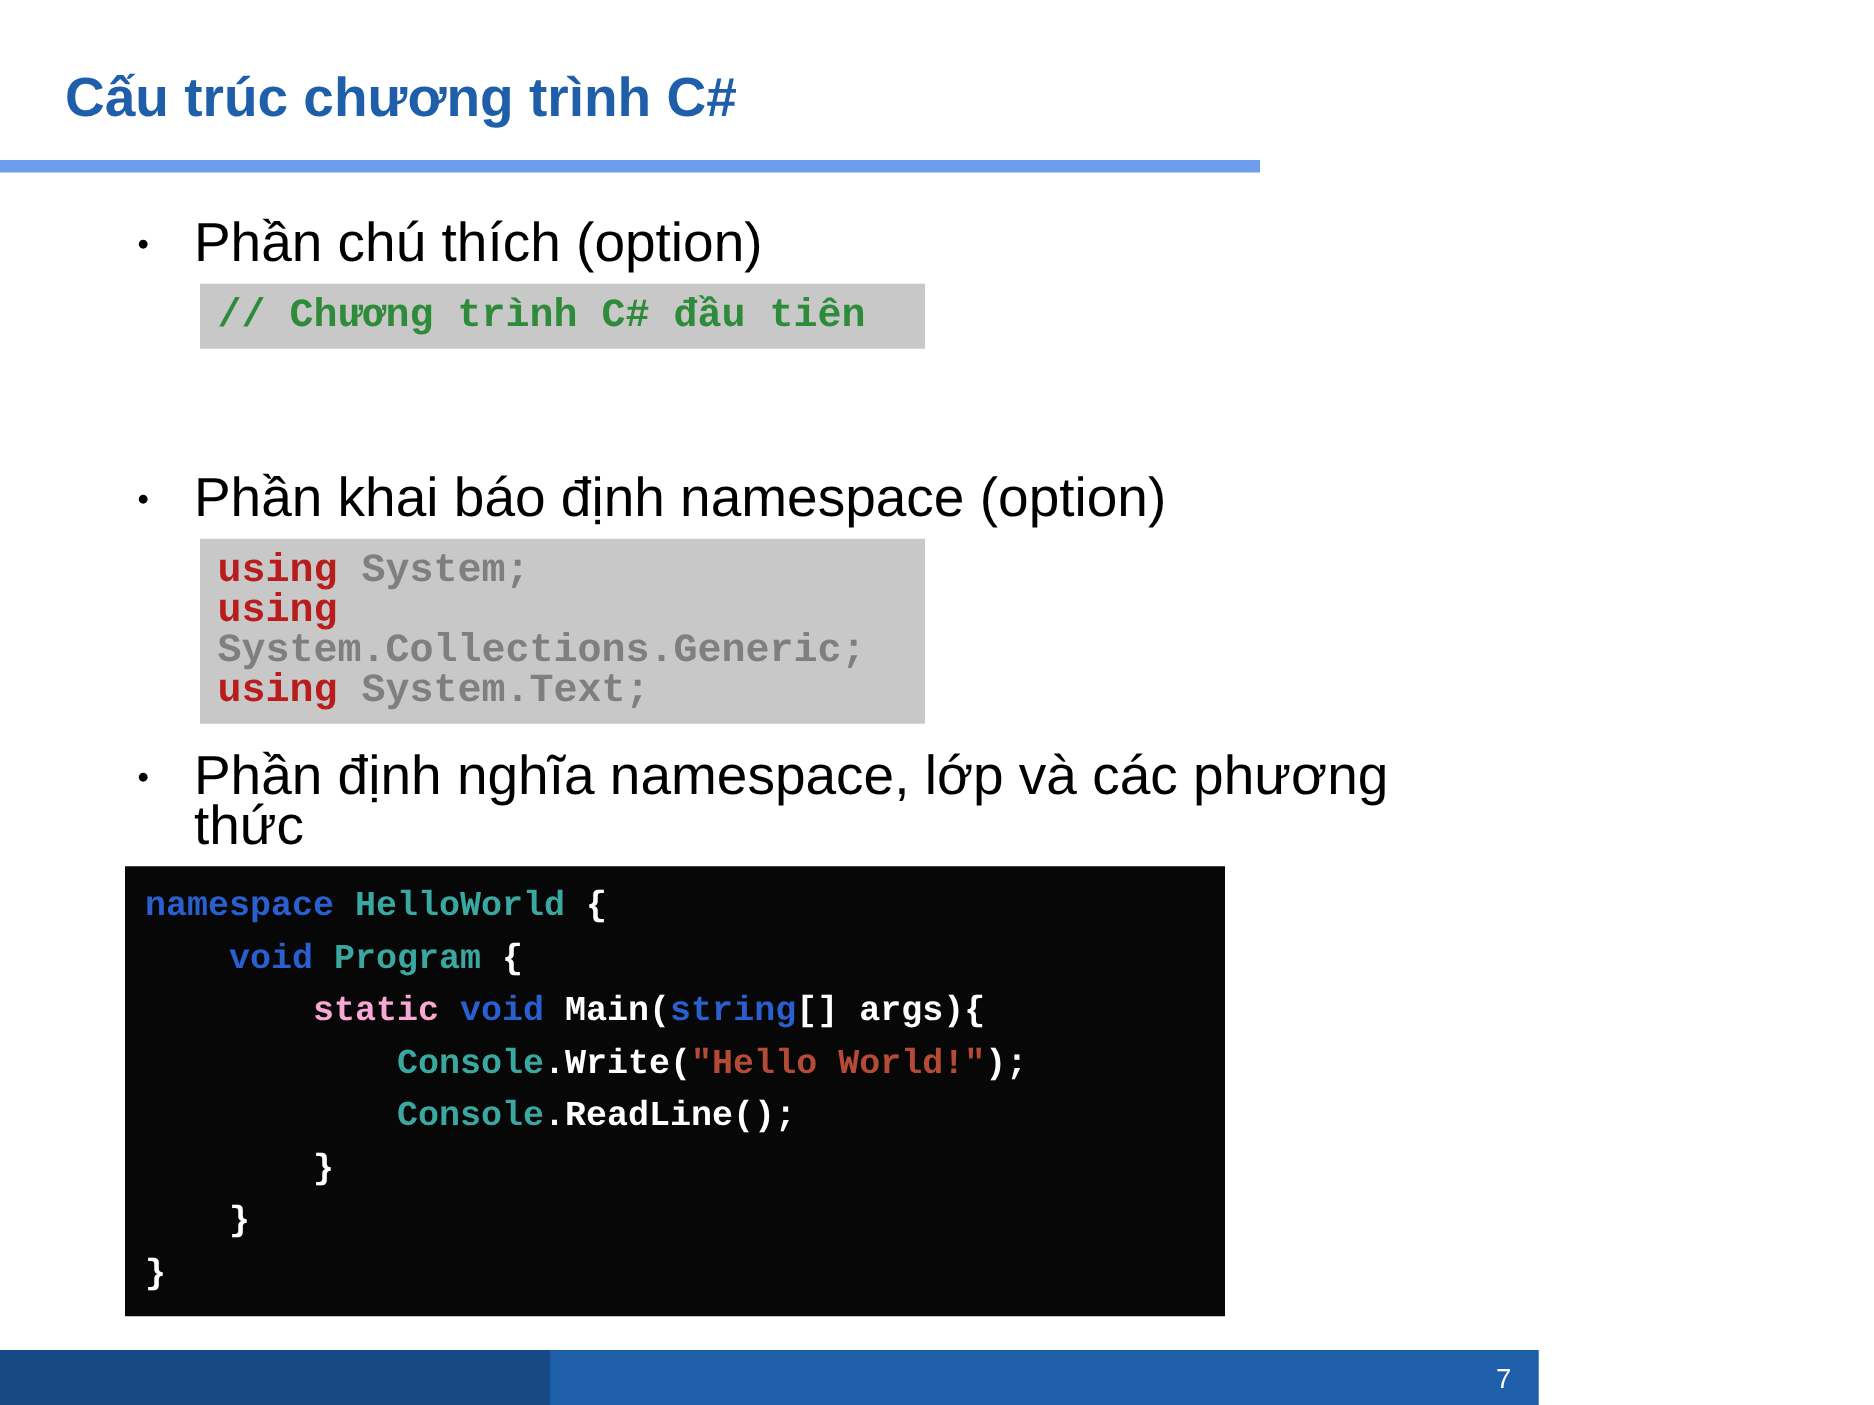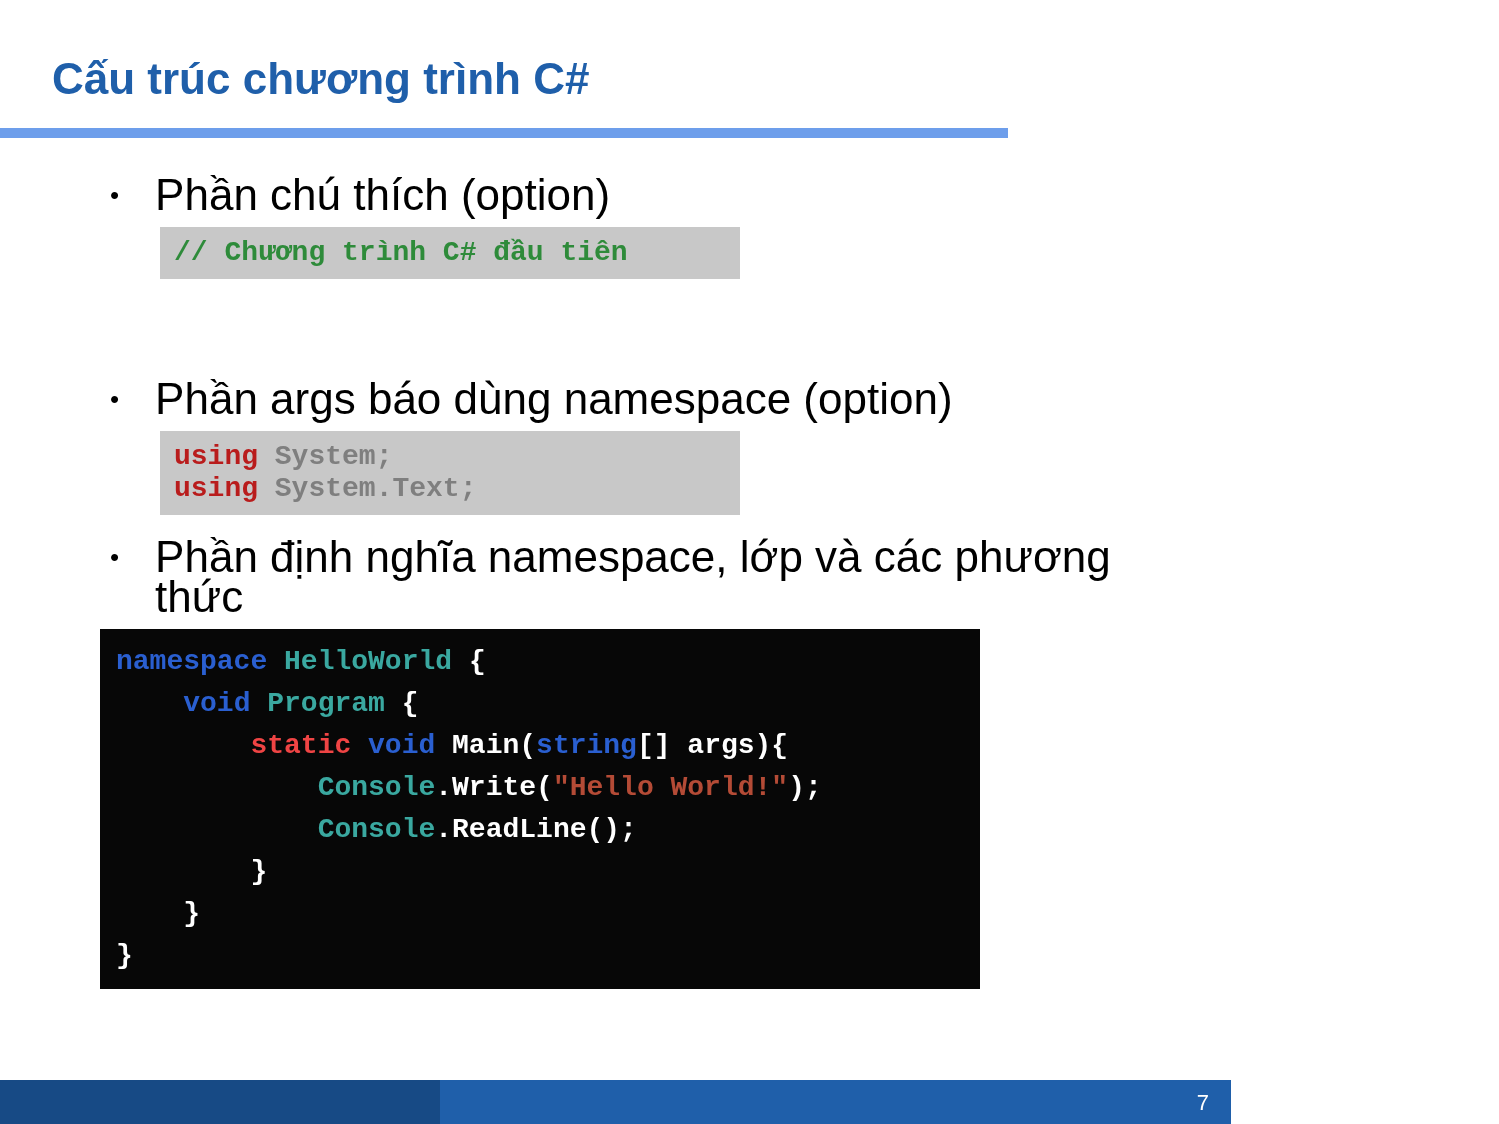--- a/index.html
+++ b/index.html
@@ -4,28 +4,28 @@
 <style>
   * { margin: 0; padding: 0; box-sizing: border-box; }
   html, body { width: 1499px; height: 1124px; background: #ffffff; font-family: Arial, Helvetica, sans-serif; }
   .slide { position: relative; width: 1231px; height: 1124px; overflow: hidden; }
   .title { position: absolute; left: 52px; top: 54px; font-size: 44px; font-weight: bold; color: #1f5faa; }
   .title-underline { position: absolute; left: 0; top: 128px; width: 1008px; height: 10px; background: #6d9eeb; }
   .content { position: absolute; left: 100px; top: 175px; width: 1040px; }
   .bullet-row { display: flex; align-items: flex-start; margin-bottom: 12px; }
   .bullet-dot { font-size: 26px; color: #000; margin-right: 36px; line-height: 40px; margin-left: 10px; }
   .bullet-text { font-size: 44px; color: #000; line-height: 40px; }
-  .code-box-light { margin-left: 60px; background: #c8c8c8; padding: 10px 14px; font-family: "Courier New", Courier, monospace; font-size: 28px; font-weight: bold; line-height: 32px; width: 580px; margin-bottom: 48px; }
+  .code-box-light { margin-left: 60px; background: #c8c8c8; padding: 10px 14px; font-family: "Courier New", Courier, monospace; font-size: 32px; font-weight: bold; line-height: 32px; width: 580px; margin-bottom: 48px; }
   .code-box-light .kw { color: #b91c1c; }
   .code-box-light .cmt { color: #2e8b3a; }
   .code-box-light .dim { color: #7f7f7f; }
   .code-box-dark { margin-top: 8px; background: #070707; padding: 12px 16px 12px 16px; font-family: "Courier New", Courier, monospace; font-size: 28px; font-weight: bold; line-height: 42px; width: 880px; color: #ffffff; }
   .code-box-dark .kw-blue { color: #2a5fd0; }
   .code-box-dark .type-cyan { color: #3aa8a0; }
-  .code-box-dark .muted { color: #ef4444; }
+  .code-box-dark .muted { color: #f9a8d4; }
   .code-box-dark .str-red { color: #b44b36; }
   .spacer-lg { height: 52px; }
   .footer-bar { position: absolute; left: 0; bottom: 0; width: 1499px; height: 44px; background: #1f5faa; }
   .footer-dark { position: absolute; left: 0; bottom: 0; width: 440px; height: 44px; background: #174a85; }
   .page-num { position: absolute; right: 22px; bottom: 8px; color: #ffffff; font-size: 22px; }
   .bullet-block { margin-bottom: 0; }
 </style>
 </head>
 <body>
 
@@ -44,24 +44,25 @@
       <div class="code-box-light">
         <span class="cmt">// Chương trình C# đầu tiên</span>
       </div>
     </div>
 
     <div class="spacer-lg"></div>
 
     <div class="bullet-block">
       <div class="bullet-row">
         <span class="bullet-dot">•</span>
-        <span class="bullet-text">Phần args báo dùng namespace (option)</span>
+        <span class="bullet-text">Phần khai báo định namespace (option)</span>
       </div>
       <div class="code-box-light" style="margin-bottom:22px;">
         <div><span class="kw">using</span><span class="dim"> System;</span></div>
+        <div><span class="kw">using</span><span class="dim"> System.Collections.Generic;</span></div>
         <div><span class="kw">using</span><span class="dim"> System.Text;</span></div>
       </div>
     </div>
 
     <div class="bullet-block">
       <div class="bullet-row">
         <span class="bullet-dot">•</span>
         <span class="bullet-text">Phần định nghĩa namespace, lớp và các phương thức</span>
       </div>
       <div class="code-box-dark">

